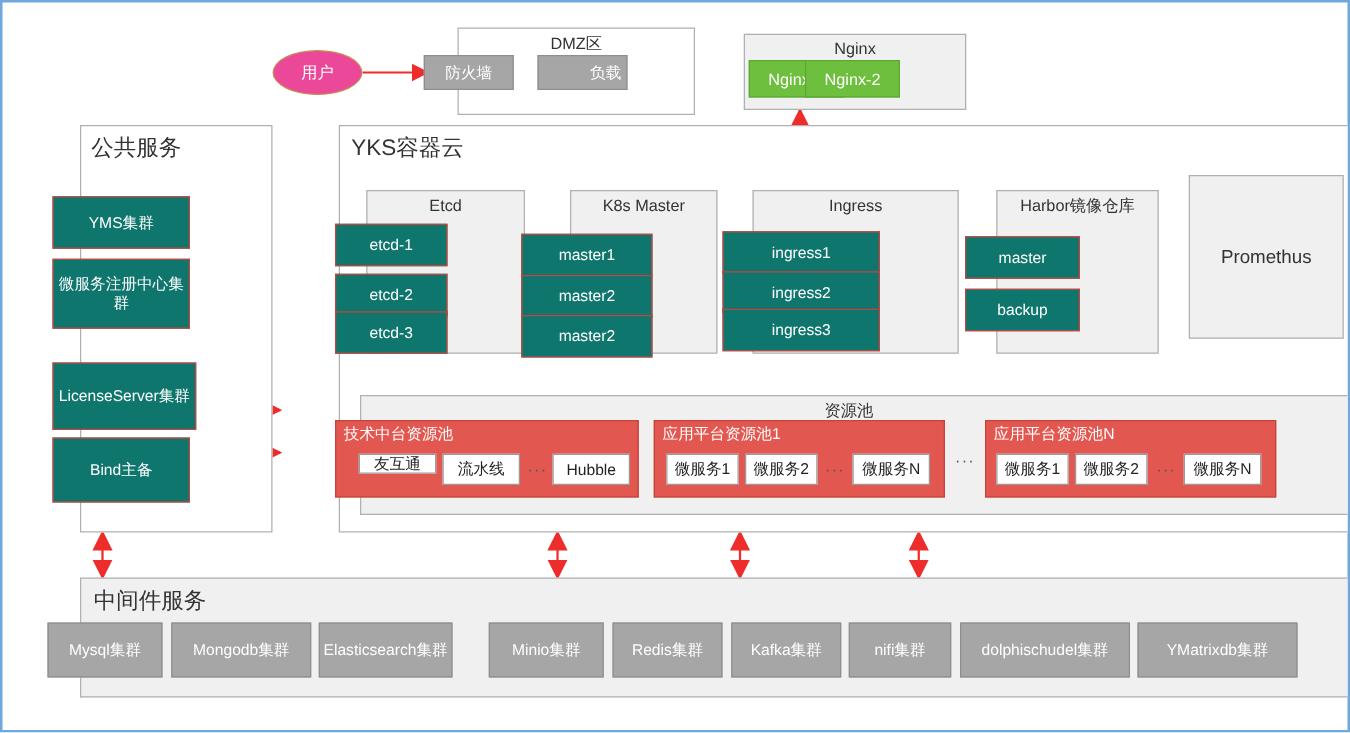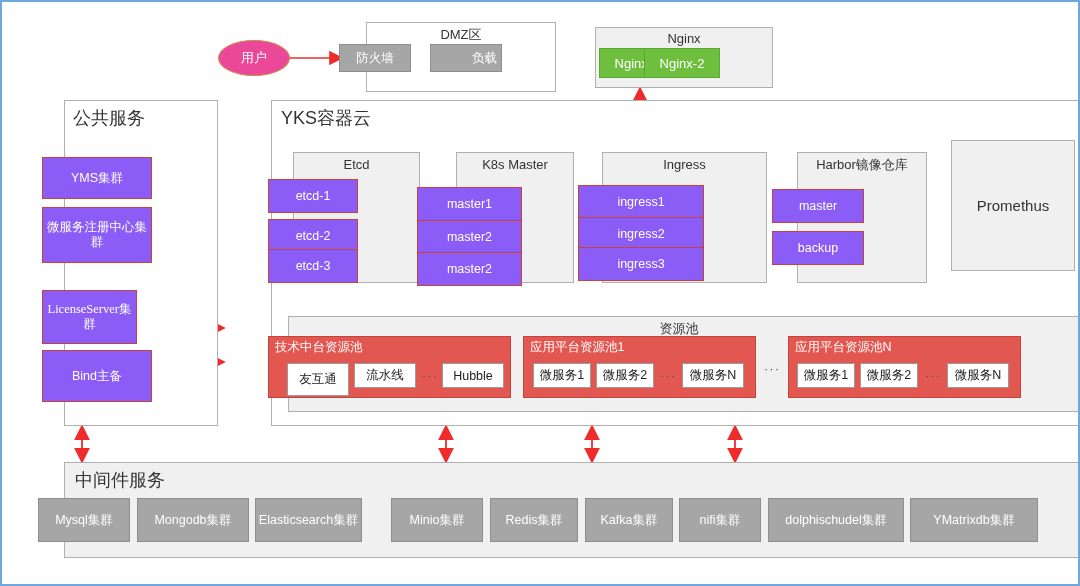--- a/index.html
+++ b/index.html
@@ -14,21 +14,21 @@
   .group{
     background:#f0f0f0;border:1px solid #b0b0b0;margin-left:44px;
   }
   .group.white{background:#ffffff;}
   .grp-title{
     position:absolute;left:0;right:0;text-align:center;color:#333;
     font-size:13px;line-height:16px;
   }
   
   .red{
-    background:#8b5cf6;border:1px solid #c4443d;color:#ffffff;
+    background:#0f766e;border:1px solid #c4443d;color:#ffffff;
     display:flex;align-items:center;justify-content:center;text-align:center;
     font-size:12.5px;line-height:15px;padding:16px 3px;
   }
   .green{
     background:#6fbf3e;border:1px solid #5aa831;color:#ffffff;
     display:flex;align-items:center;justify-content:center;text-align:center;
     font-size:13px;
   }
   .gray{
     background:#a6a6a6;border:1px solid #8e8e8e;color:#ffffff;
@@ -124,21 +124,21 @@
     <div class="grp-title" style="top:3px;">Nginx</div>
   </div>
   <div class="abs green" style="left:563px;top:46px;width:76px;height:30px;margin-left:34px;">Nginx-1</div>
   <div class="abs green" style="left:642px;top:46px;width:76px;height:30px;">Nginx-2</div>
 
   <div class="abs group white" style="left:18px;top:98px;width:154px;height:326px;">
     <div class="panel-title-lg" style="left:8px;top:6px;">公共服务</div>
   </div>
   <div class="abs red" style="left:40px;top:155px;width:110px;height:42px;">YMS集群</div>
   <div class="abs red" style="left:40px;top:205px;width:110px;height:56px;">微服务注册中心集群</div>
-  <div class="abs red" style="left:40px;top:288px;width:95px;height:54px;font-family:Liberation Serif, serif;">LicenseServer集群</div>
+  <div class="abs red" style="left:40px;top:288px;width:115px;height:54px;">LicenseServer集群</div>
   <div class="abs red" style="left:40px;top:348px;width:110px;height:52px;">Bind主备</div>
 
   <div class="abs group white" style="left:225px;top:98px;width:830px;height:326px;">
     <div class="panel-title-lg" style="left:9px;top:6px;">YKS容器云</div>
   </div>
 
   <div class="abs group" style="left:247px;top:150px;width:127px;height:131px;">
     <div class="grp-title" style="top:4px;">Etcd</div>
   </div>
   <div class="abs red" style="left:266px;top:177px;width:90px;height:26px;">etcd-1</div>
@@ -169,21 +169,21 @@
     <span style="font-size:15px;color:#333;">Promethus</span>
   </div>
 
   <div class="abs group" style="left:242px;top:314px;width:795px;height:96px;">
     <div class="grp-title" style="top:4px;left:330px;width:120px;">资源池</div>
   </div>
 
   <div class="abs pool" style="left:266px;top:334px;width:243px;height:62px;">
     <span class="pool-label">技术中台资源池</span>
   </div>
-  <div class="abs whitebox" style="left:285px;top:361px;width:62px;height:33px;">友互通</div>
+  <div class="abs whitebox" style="left:285px;top:361px;width:62px;height:16px;">友互通</div>
   <div class="abs whitebox" style="left:352px;top:361px;width:62px;height:25px;">流水线</div>
   <div class="abs dots" style="left:416px;top:361px;width:24px;height:25px;">···</div>
   <div class="abs whitebox" style="left:440px;top:361px;width:62px;height:25px;">Hubble</div>
 
   <div class="abs pool" style="left:521px;top:334px;width:233px;height:62px;">
     <span class="pool-label">应用平台资源池1</span>
   </div>
   <div class="abs whitebox" style="left:531px;top:361px;width:58px;height:25px;">微服务1</div>
   <div class="abs whitebox" style="left:594px;top:361px;width:58px;height:25px;">微服务2</div>
   <div class="abs dots" style="left:654px;top:361px;width:24px;height:25px;">···</div>

